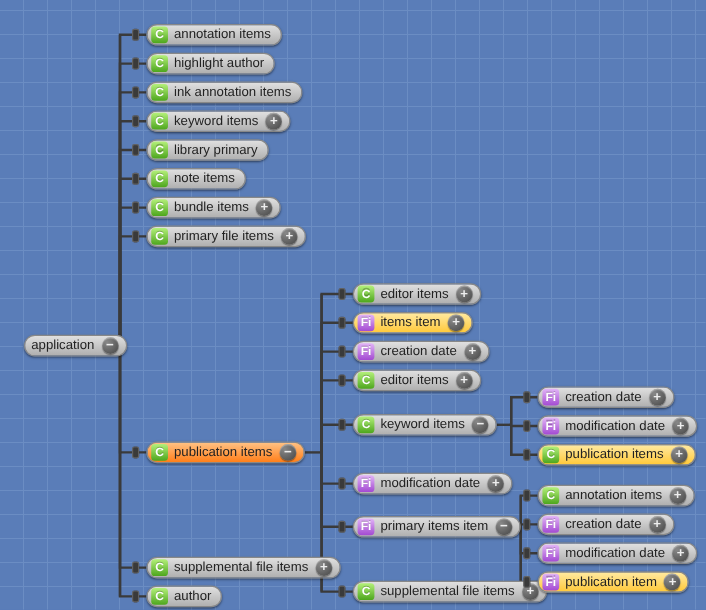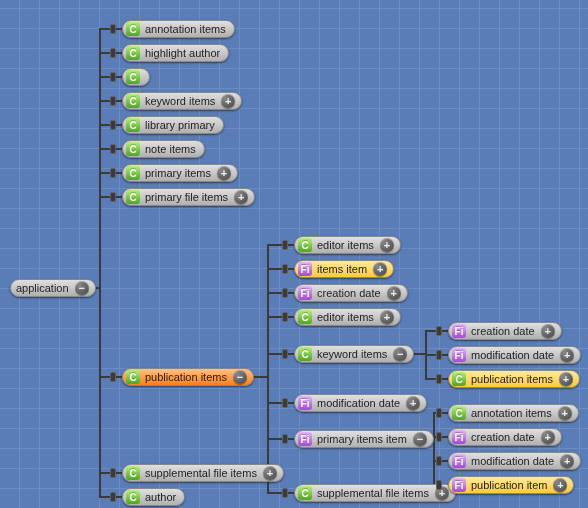--- a/index.html
+++ b/index.html
@@ -110,58 +110,59 @@
       <path d="M 426 354 V 379 H 448"></path>
       <path d="M 426 331 V 379"></path>
       <path d="M 422 439 H 434"></path>
       <path d="M 434 439 V 413 H 448"></path>
       <path d="M 434 439 V 437 H 448"></path>
       <path d="M 434 439 V 461 H 448"></path>
       <path d="M 434 439 V 485 H 448"></path>
       <path d="M 434 413 V 485"></path>
     </svg>
 
-<div class="node" style="left:10px;top:279px">
+<div class="node" style="left:20px;top:279px">
   <span class="label">application</span>
   <span class="ec">−</span>
 </div>
 
 <div class="node" style="left: 122px; top: 20px;">
       <span class="type-badge tb-C">C</span>
       <span class="label">annotation items</span>
     </div>
     <div class="grip" style="left: 110px; top: 24px;"></div>
     <div class="node" style="left: 122px; top: 44px;">
       <span class="type-badge tb-C">C</span>
       <span class="label">highlight author</span>
     </div>
     <div class="grip" style="left: 110px; top: 48px;"></div>
     <div class="node" style="left: 122px; top: 68px;">
       <span class="type-badge tb-C">C</span>
+      <span class="label">ink annotation items</span>
     </div>
     <div class="grip" style="left: 110px; top: 72px;"></div>
     <div class="node" style="left: 122px; top: 92px;">
       <span class="type-badge tb-C">C</span>
       <span class="label">keyword items</span>
       <span class="ec">+</span>
     </div>
     <div class="grip" style="left: 110px; top: 96px;"></div>
     <div class="node" style="left: 122px; top: 116px;">
       <span class="type-badge tb-C">C</span>
       <span class="label">library primary</span>
     </div>
     <div class="grip" style="left: 110px; top: 120px;"></div>
     <div class="node" style="left: 122px; top: 140px;">
       <span class="type-badge tb-C">C</span>
       <span class="label">note items</span>
     </div>
     <div class="grip" style="left: 110px; top: 144px;"></div>
     <div class="node" style="left: 122px; top: 164px;">
       <span class="type-badge tb-C">C</span>
-      <span class="label">primary items</span>
+      <span class="label">bundle items</span>
       <span class="ec">+</span>
     </div>
     <div class="grip" style="left: 110px; top: 168px;"></div>
     <div class="node" style="left: 122px; top: 188px;">
       <span class="type-badge tb-C">C</span>
       <span class="label">primary file items</span>
       <span class="ec">+</span>
     </div>
     <div class="grip" style="left: 110px; top: 192px;"></div>
     <div class="node orange" style="left: 122px; top: 368px;">

